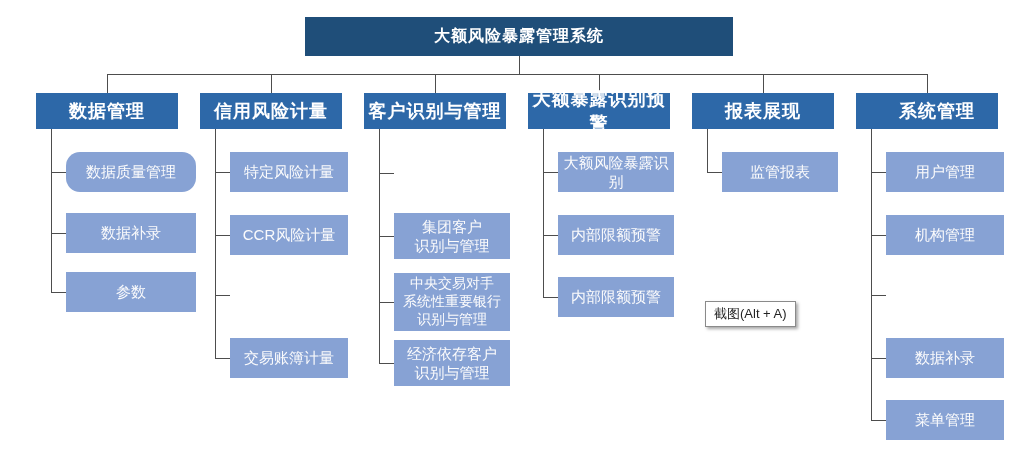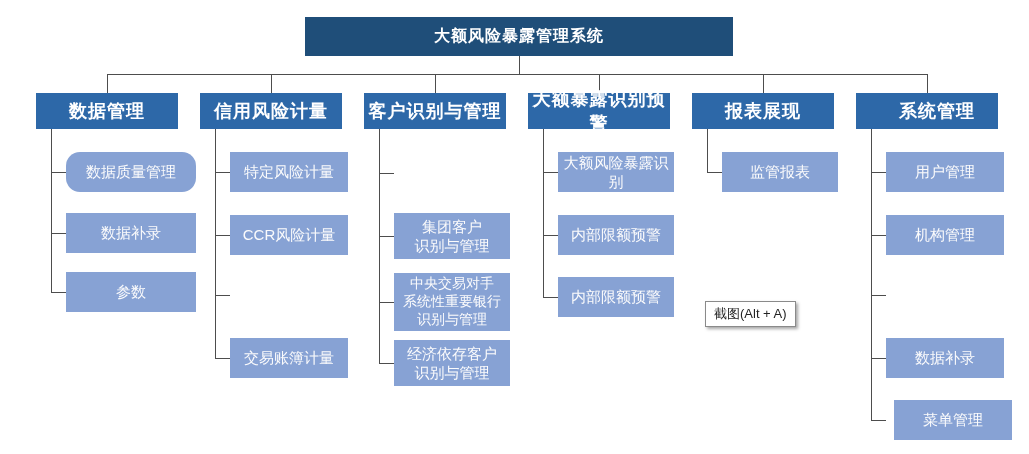--- a/index.html
+++ b/index.html
@@ -97,17 +97,17 @@
 
   <div class="vline" style="left:871px;top:129px;height:291px;"></div>
   <div class="hline" style="left:871px;top:172px;width:15px;"></div>
   <div class="hline" style="left:871px;top:235px;width:15px;"></div>
   <div class="hline" style="left:871px;top:295px;width:15px;"></div>
   <div class="hline" style="left:871px;top:358px;width:15px;"></div>
   <div class="hline" style="left:871px;top:420px;width:15px;"></div>
   <div class="box child-box" style="left:886px;top:152px;width:118px;height:40px;">用户管理</div>
   <div class="box child-box" style="left:886px;top:215px;width:118px;height:40px;">机构管理</div>
   <div class="box child-box" style="left:886px;top:338px;width:118px;height:40px;">数据补录</div>
-  <div class="box child-box" style="left:886px;top:400px;width:118px;height:40px;margin-left:8px;">菜单管理</div>
+  <div class="box child-box" style="left:886px;top:400px;width:118px;height:40px;">菜单管理</div>
 
   <div class="tooltip" style="left:705px;top:301px;height:26px;min-width:88px;">截图(Alt + A)</div>
 
 </div>
 
 </body></html>

